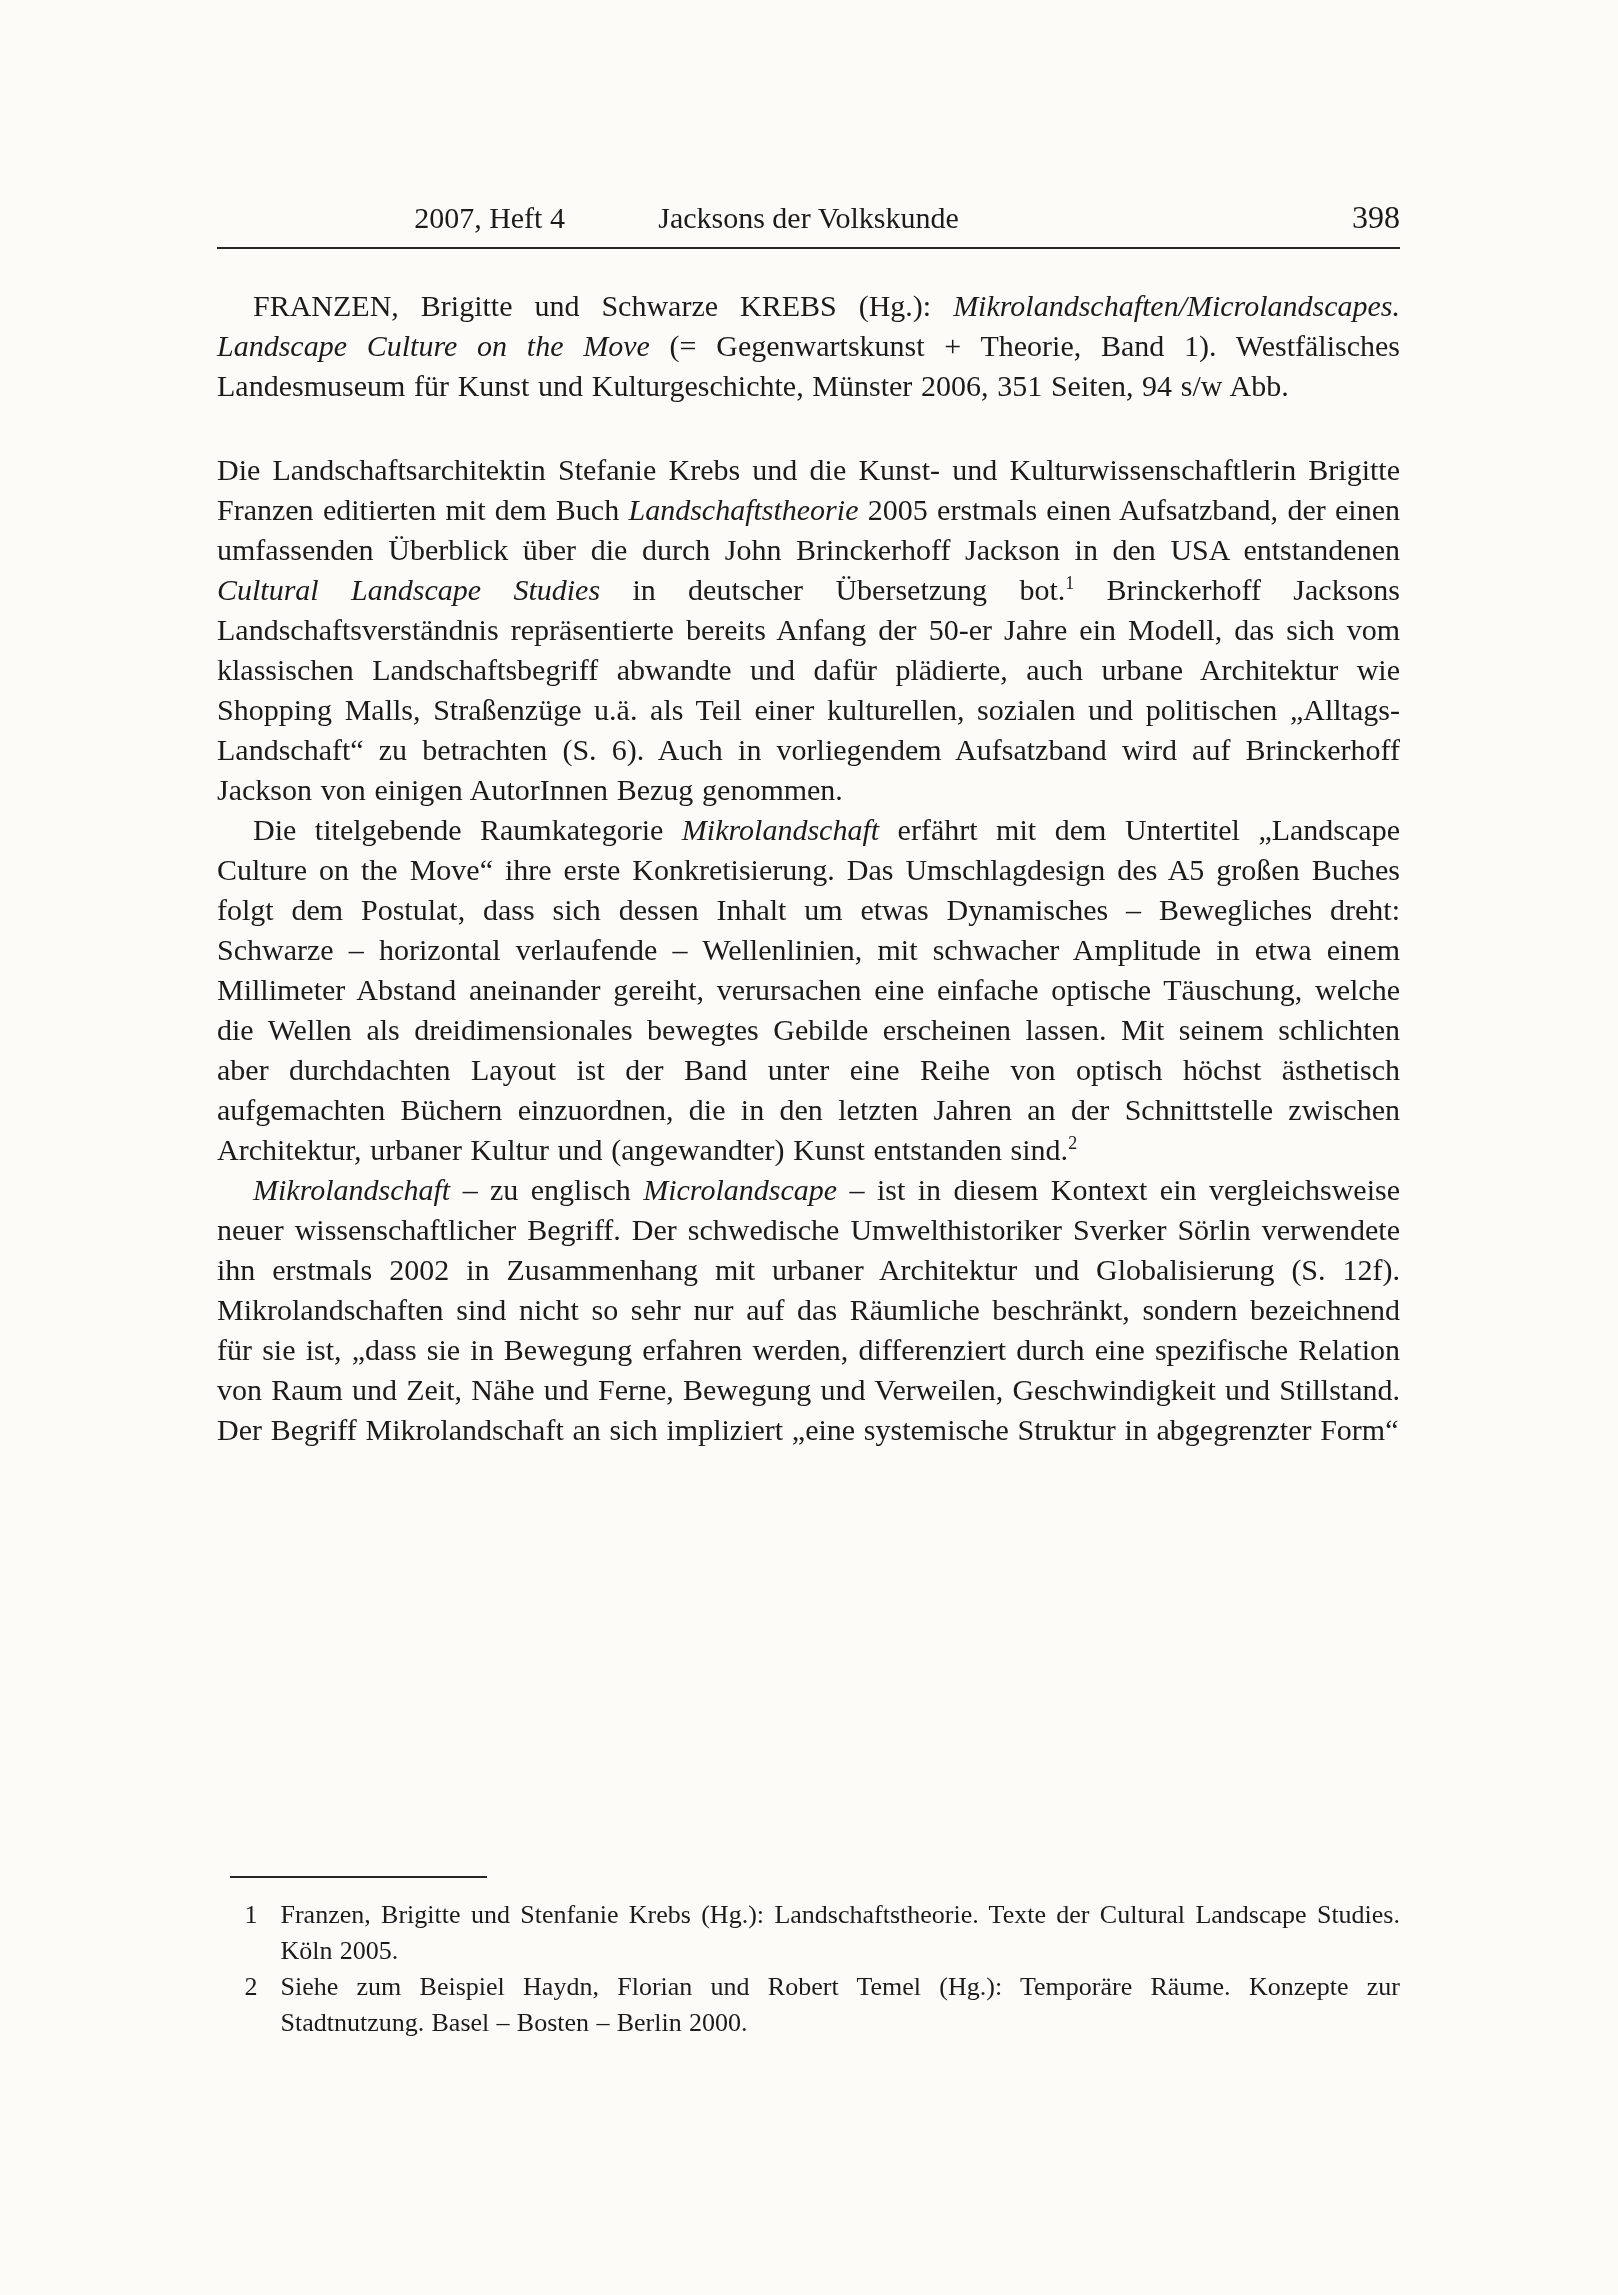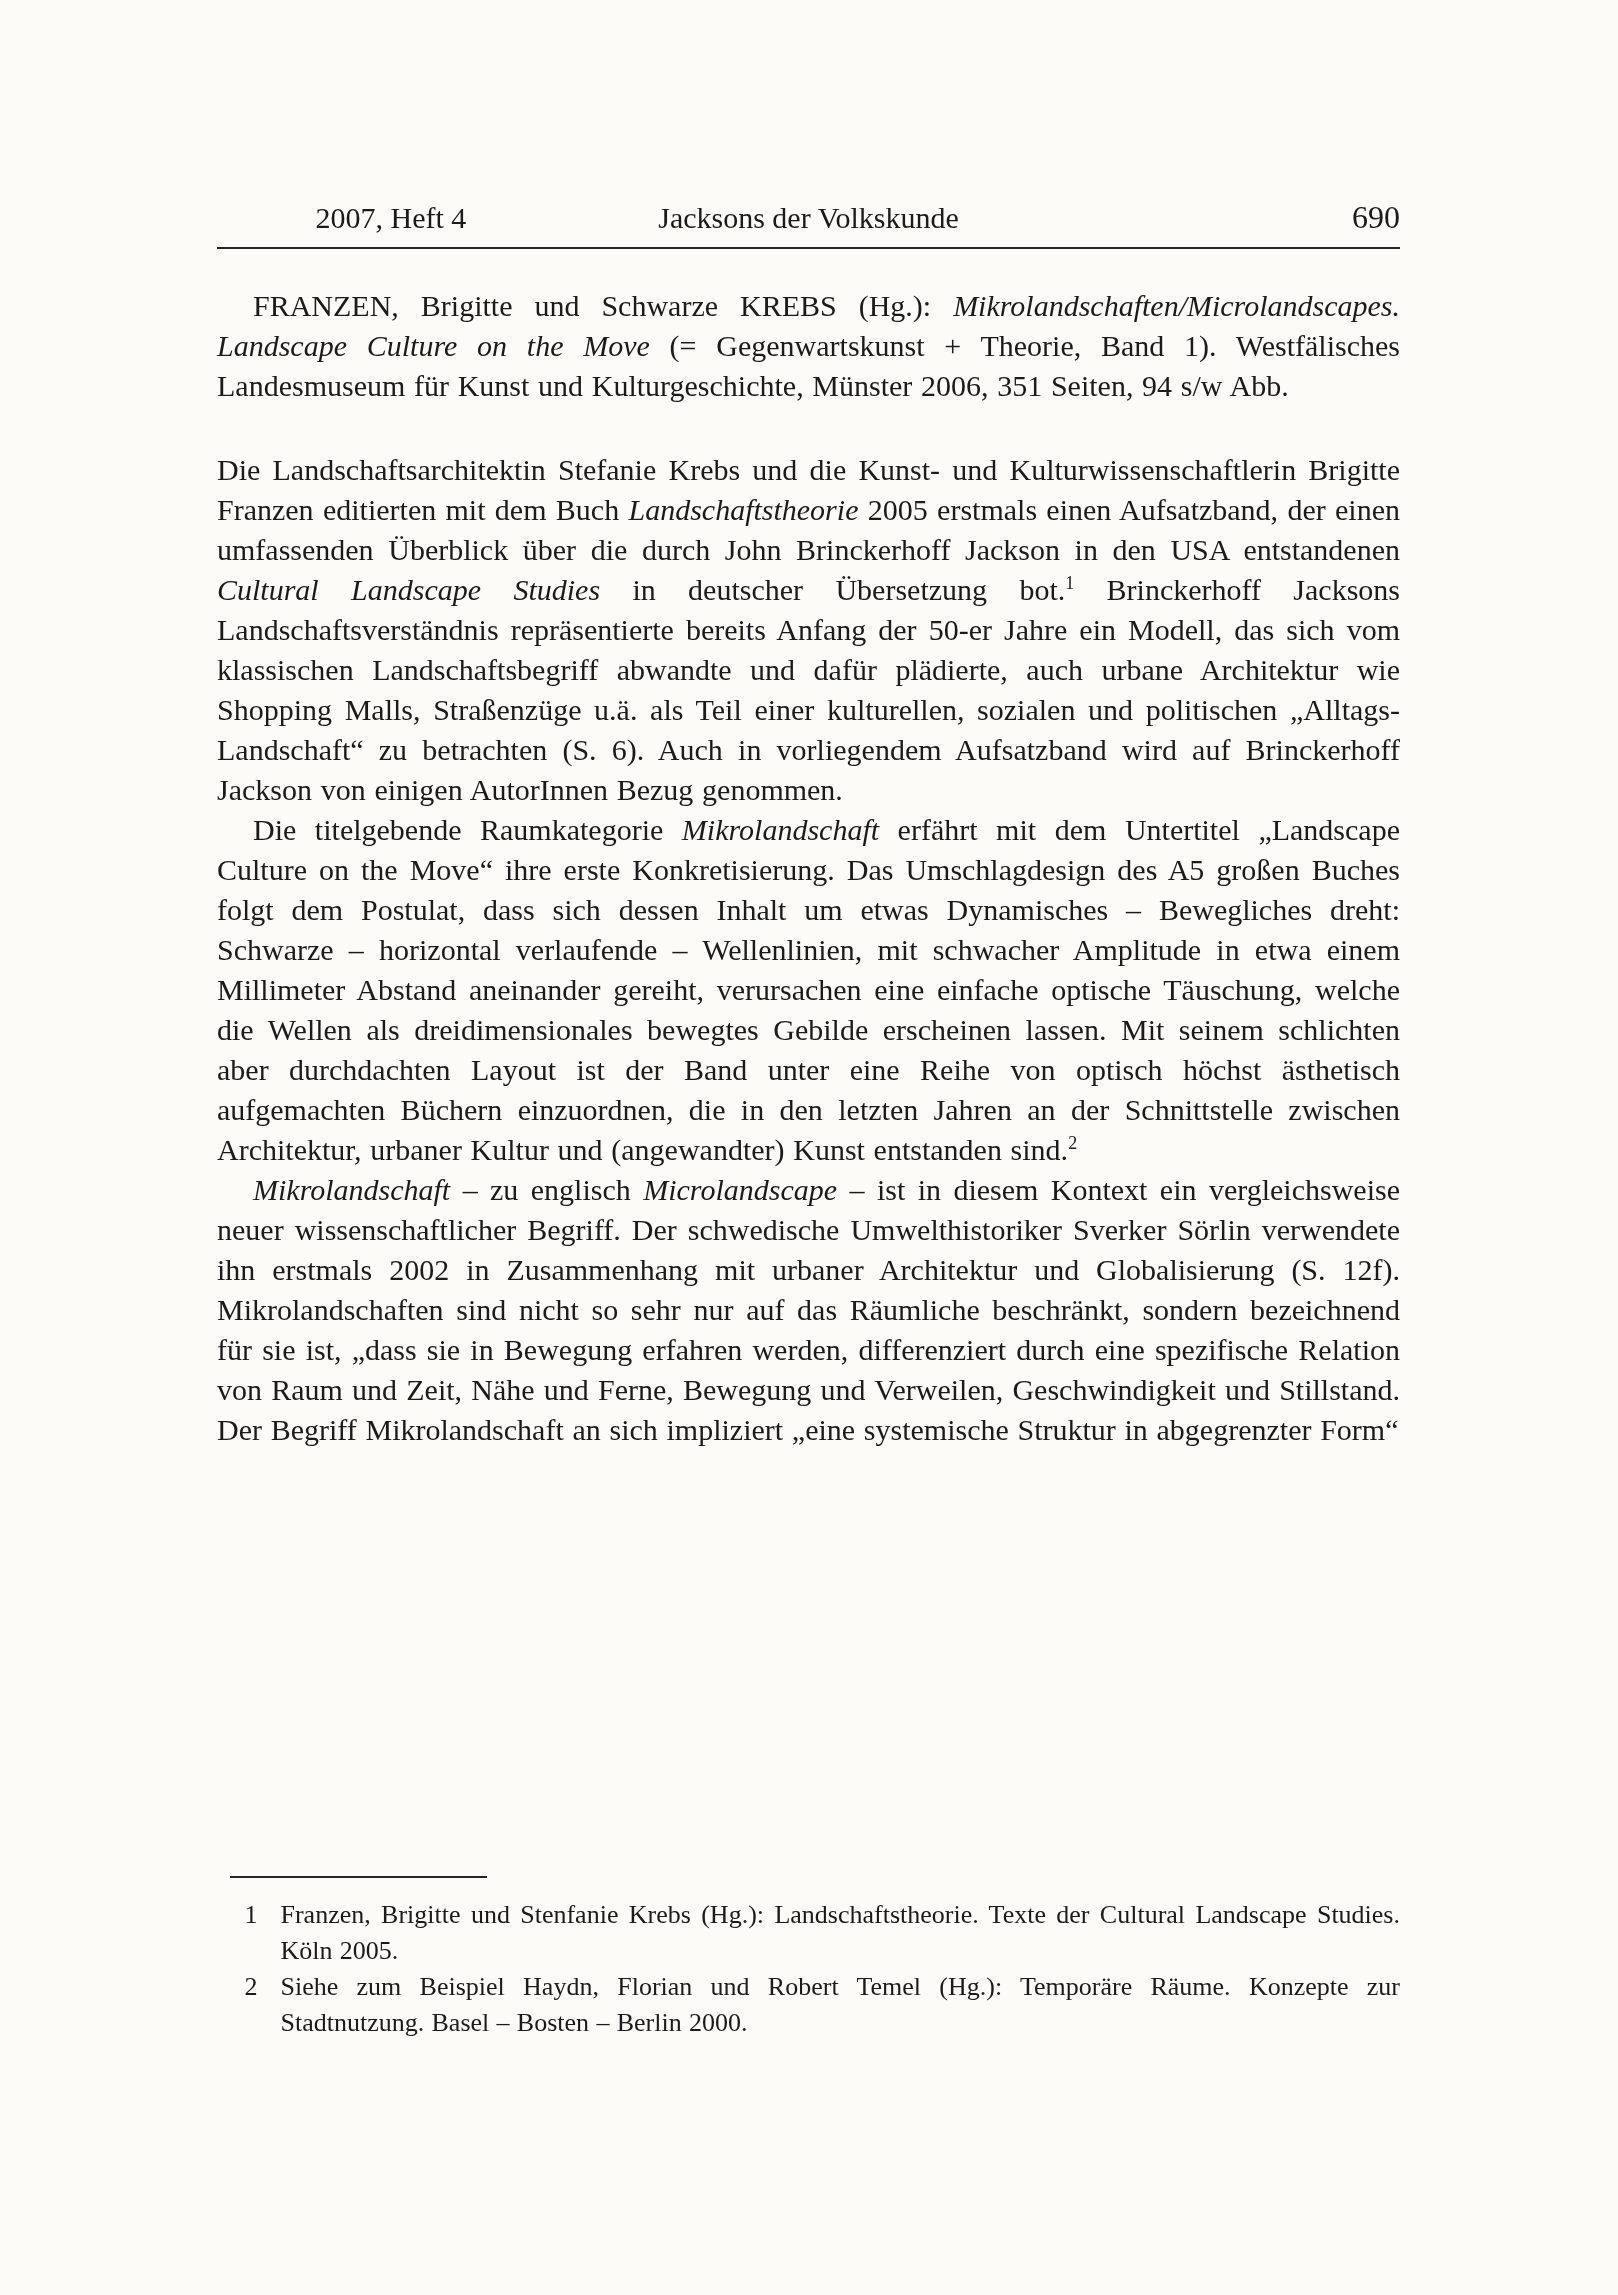--- a/index.html
+++ b/index.html
@@ -18,21 +18,21 @@
     left: 217px;
     top: 199px;
     width: 1183px;
   }
   .runhead {
     display: flex;
     align-items: baseline;
     font-size: 30px;
     line-height: 37px;
   }
-  .runhead .h-left  { flex: 1; text-align: center; }
+  .runhead .h-left  { flex: 1; text-align: right; }
   .runhead .h-mid   { flex: 1.4; text-align: center; }
   .runhead .h-right { flex: 1; text-align: right; font-size: 32px; }
   .rule {
     border: 0;
     border-top: 2.4px solid #262626;
     margin: 11.3px 0 0 0;
   }
   p {
     margin: 0;
     text-align: justify;
@@ -69,21 +69,21 @@
 </head>
 <body>
 
 <div class="page">
 
   <div class="content">
 
     <div class="runhead">
       <span class="h-left">2007, Heft 4</span>
       <span class="h-mid">Jacksons der Volkskunde</span>
-      <span class="h-right">690</span>
+      <span class="h-right">398</span>
     </div>
 
     <hr class="rule">
 
     <p class="citation"><span>FRANZEN, Brigitte und Schwarze KREBS (Hg.): </span><span class="it">Mikrolandschaften/Microlandscapes. Landscape Culture on the Move</span><span> (= Gegenwartskunst + Theorie, Band 1). Westfälisches Landesmuseum für Kunst und Kulturgeschichte, Münster 2006, 351 Seiten, 94 s/w Abb.</span></p>
 
     <p class="body-first"><span>Die Landschaftsarchitektin Stefanie Krebs und die Kunst- und Kulturwissenschaftlerin Brigitte Franzen editierten mit dem Buch </span><span class="it">Landschaftstheorie</span><span> 2005 erstmals einen Aufsatzband, der einen umfassenden Überblick über die durch John Brinckerhoff Jackson in den USA entstandenen </span><span class="it">Cultural Landscape Studies</span><span> in deutscher Übersetzung bot.</span><sup>1</sup><span> Brinckerhoff Jacksons Landschaftsverständnis repräsentierte bereits Anfang der 50-er Jahre ein Modell, das sich vom klassischen Landschaftsbegriff abwandte und dafür plädierte, auch urbane Architektur wie Shopping Malls, Straßenzüge u.ä. als Teil einer kulturellen, sozialen und politischen „Alltags-Landschaft“ zu betrachten (S. 6). Auch in vorliegendem Aufsatzband wird auf Brinckerhoff Jackson von einigen AutorInnen Bezug genommen.</span></p>
 
     <p class="body-indent"><span>Die titelgebende Raumkategorie </span><span class="it">Mikrolandschaft</span><span> erfährt mit dem Untertitel „Landscape Culture on the Move“ ihre erste Konkretisierung. Das Umschlagdesign des A5 großen Buches folgt dem Postulat, dass sich dessen Inhalt um etwas Dynamisches – Bewegliches dreht: Schwarze – horizontal verlaufende – Wellenlinien, mit schwacher Amplitude in etwa einem Millimeter Abstand aneinander gereiht, verursachen eine einfache optische Täuschung, welche die Wellen als dreidimensionales bewegtes Gebilde erscheinen lassen. Mit seinem schlichten aber durchdachten Layout ist der Band unter eine Reihe von optisch höchst ästhetisch aufgemachten Büchern einzuordnen, die in den letzten Jahren an der Schnittstelle zwischen Architektur, urbaner Kultur und (angewandter) Kunst entstanden sind.</span><sup>2</sup></p>
 

